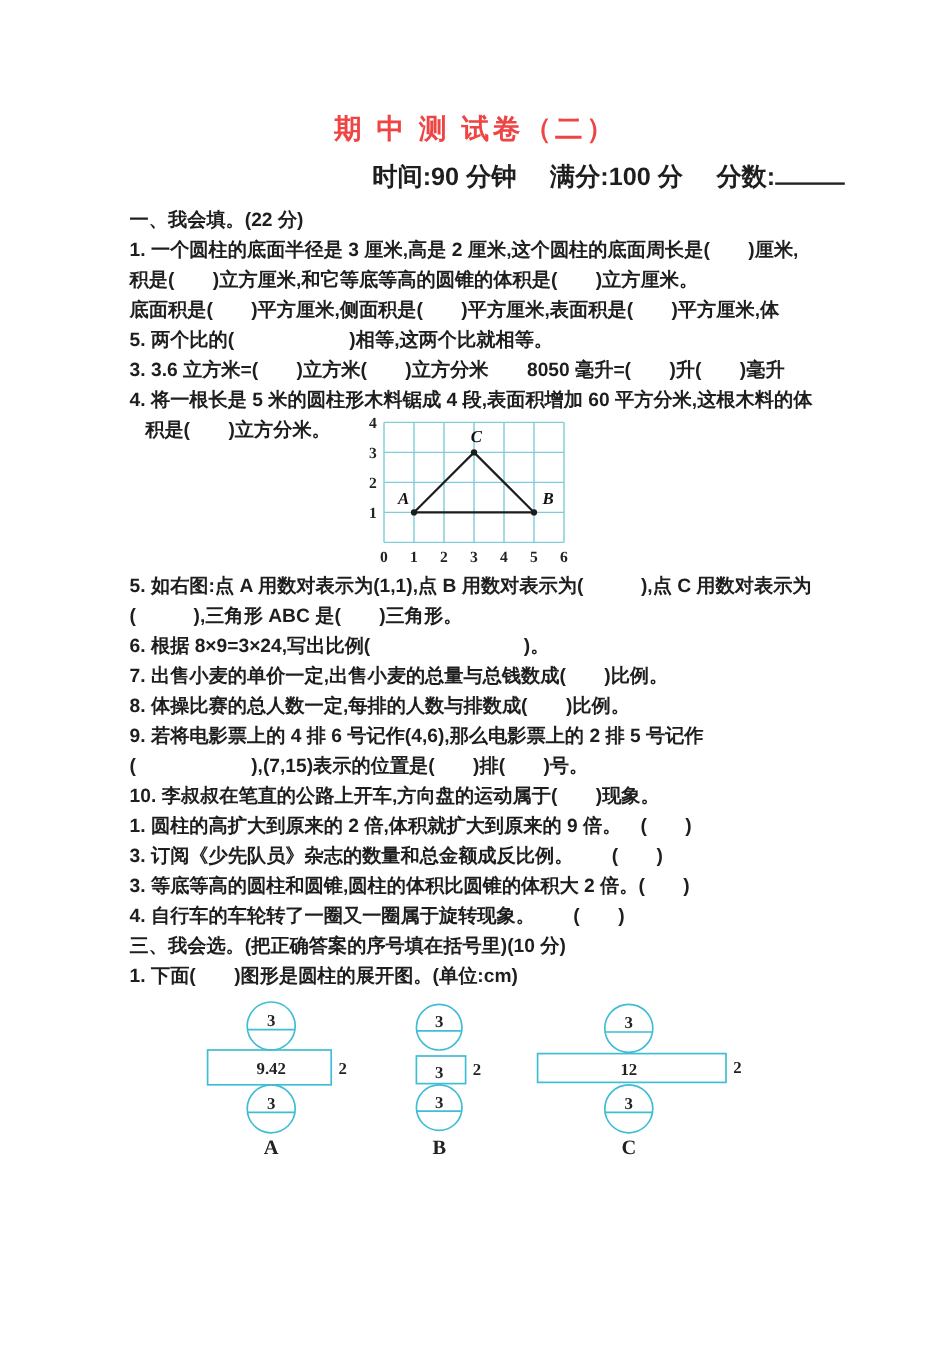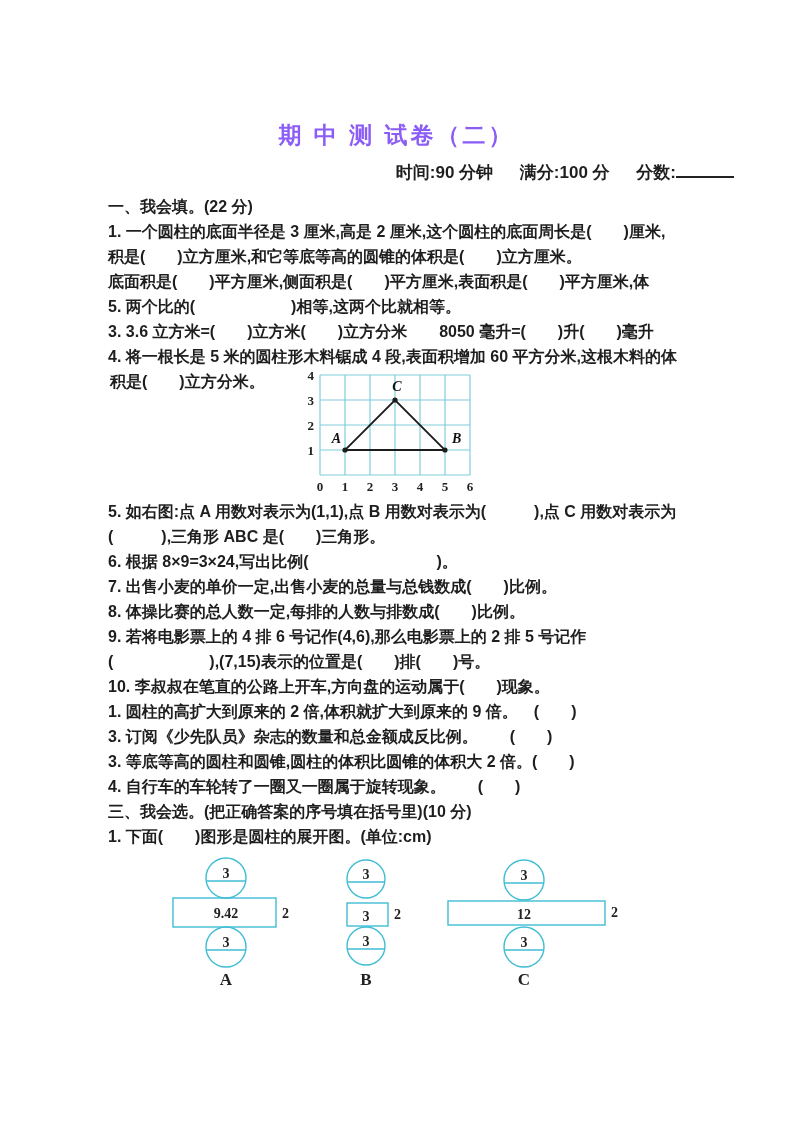--- a/index.html
+++ b/index.html
@@ -5,52 +5,52 @@
   html,body{margin:0;padding:0;background:#ffffff;}
   .page{
     position:relative;
     width:793px;height:1122px;
     background:#ffffff;
     overflow:hidden;
     font-family:"Liberation Sans","DejaVu Sans",sans-serif;
     color:#1e1e1e;
   }
   .title{
-    padding-top:120px;
+    padding-top:92px;
     text-align:center;
     font-size:23px;
     font-weight:600;
     letter-spacing:3px;
-    color:#8b5cf6;
+    color:#ef4444;
   }
   .info-line{
     margin-top:10px;
-    padding-right:59px;
+    padding-right:89px;
     text-align:right;
-    font-size:17px;
+    font-size:21px;
     font-weight:600;
     white-space:nowrap;
   }
   .info-line .gap{display:inline-block;width:22px;}
   .blank-line{
     display:inline-block;
     width:58px;height:15px;
     border-bottom:2px solid #222;
     vertical-align:baseline;
   }
   .content{
     margin:10px 0 0 108px;
     width:600px;
     font-size:16px;
     line-height:25px;
     font-weight:600;
   }
   p.line{margin:0;white-space:nowrap;}
   .figure-row{position:relative;height:130px;}
-  .figure-row .tail{position:absolute;left:2px;top:0;white-space:nowrap;}
+  .figure-row .tail{position:absolute;left:13px;top:0;white-space:nowrap;}
   .grid-svg{position:absolute;left:198px;top:2px;}
   .options-row{margin-top:6px;margin-left:40px;}
   svg text{font-family:"Liberation Serif","DejaVu Serif",serif;}
   .tickfont{font-size:13px;fill:#222;}
   .ptlabel{font-size:14px;font-style:italic;fill:#111;}
   .figval{font-size:14px;fill:#222;}
   .optlabel{font-size:17px;fill:#222;}
 </style>
 </head>
 <body>

